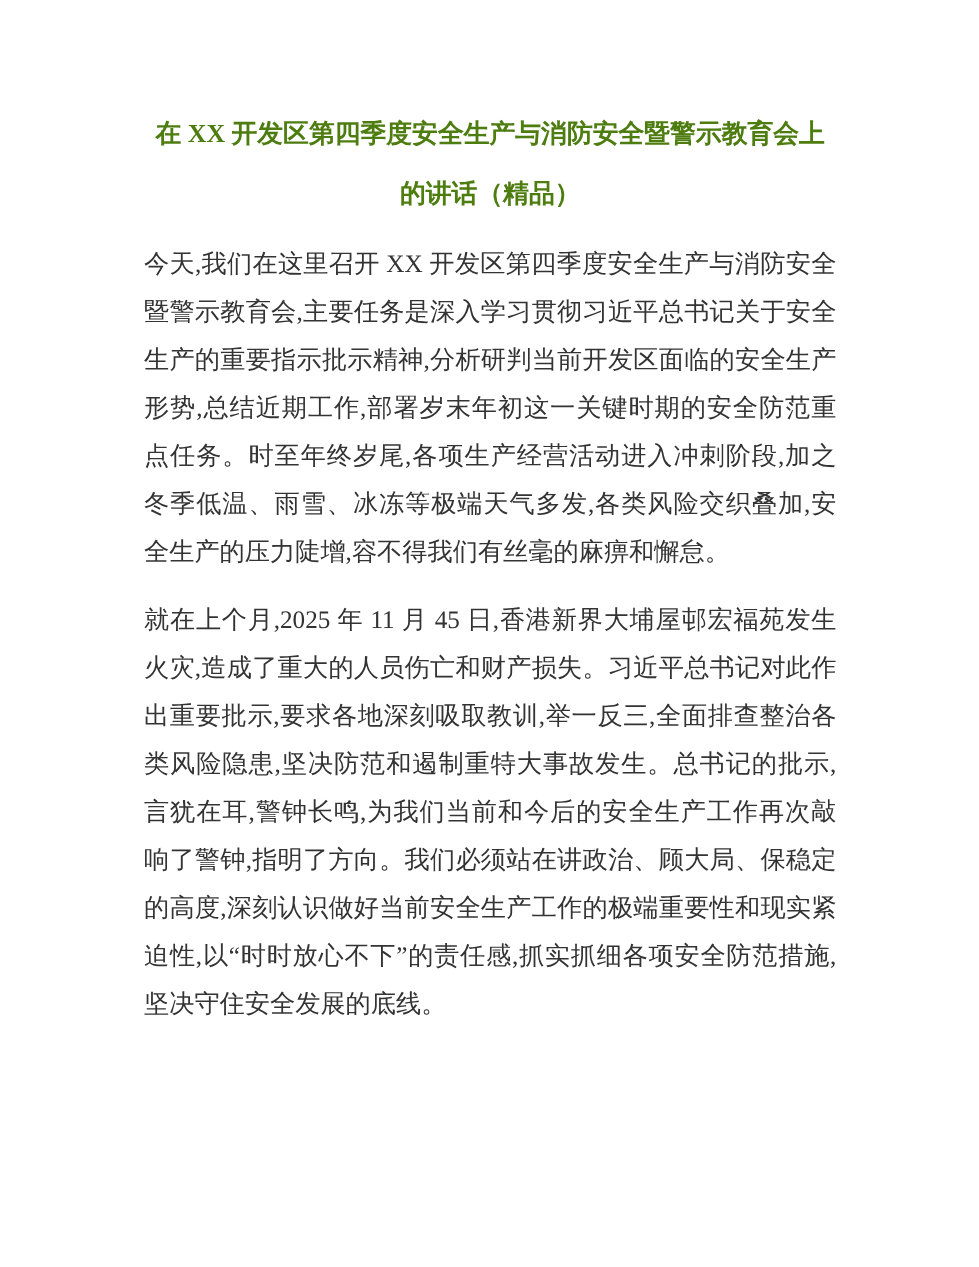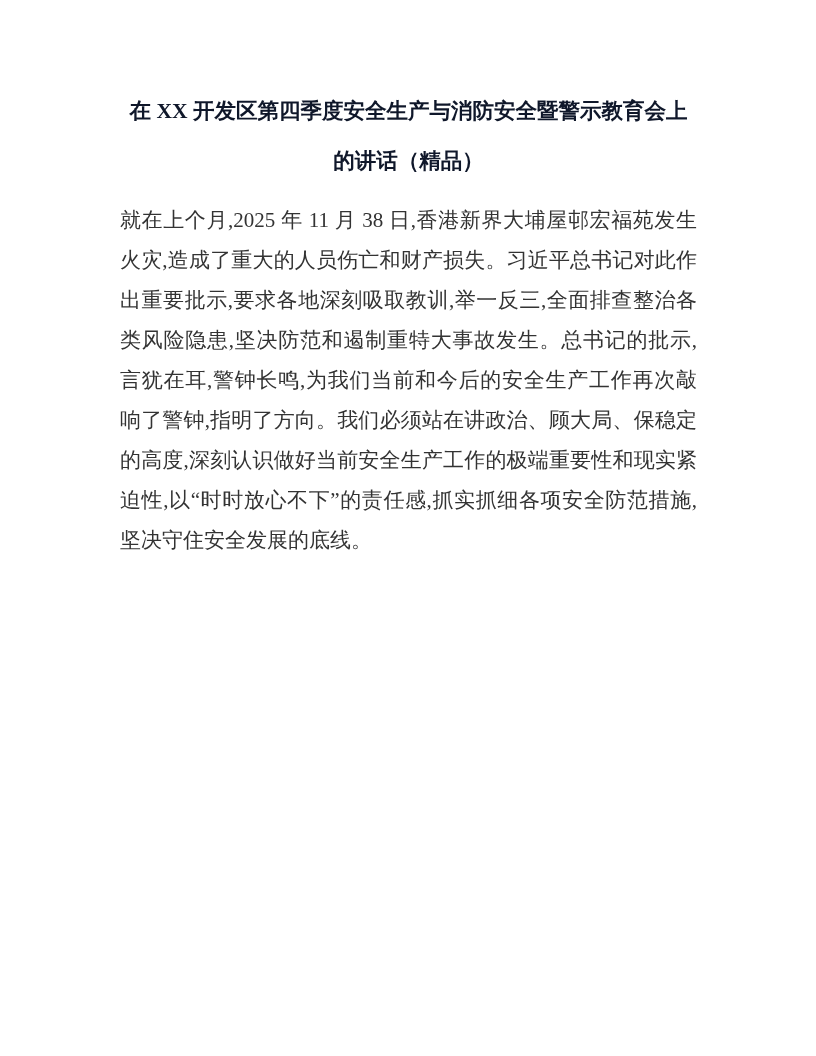--- a/index.html
+++ b/index.html
@@ -17,21 +17,21 @@
     width: 816px;
     height: 1056px;
     background: #ffffff;
     padding: 86px 119px 0 120px;
     font-family: "Liberation Serif", "DejaVu Serif", serif;
     color: #333333;
   }
   .doc-title {
     font-size: 21.5px;
     font-weight: 700;
-    color: #0f172a;
+    color: #4d7c0f;
     text-align: center;
     line-height: 50px;
     margin: 0 0 14px 0;
   }
   .salutation {
     font-size: 21px;
     line-height: 40px;
     margin: 0 0 16px 0;
     text-align: justify;
   }
@@ -43,15 +43,16 @@
     text-justify: inter-character;
   }
 </style>
 </head>
 <body>
 
 <div class="page">
   <h1 class="doc-title">在 XX 开发区第四季度安全生产与消防安全暨警示教育会上的讲话（精品）</h1>
 
 
+  <p class="para">今天,我们在这里召开 XX 开发区第四季度安全生产与消防安全暨警示教育会,主要任务是深入学习贯彻习近平总书记关于安全生产的重要指示批示精神,分析研判当前开发区面临的安全生产形势,总结近期工作,部署岁末年初这一关键时期的安全防范重点任务。时至年终岁尾,各项生产经营活动进入冲刺阶段,加之冬季低温、雨雪、冰冻等极端天气多发,各类风险交织叠加,安全生产的压力陡增,容不得我们有丝毫的麻痹和懈怠。</p>
 
-  <p class="para">就在上个月,2025 年 11 月 38 日,香港新界大埔屋邨宏福苑发生火灾,造成了重大的人员伤亡和财产损失。习近平总书记对此作出重要批示,要求各地深刻吸取教训,举一反三,全面排查整治各类风险隐患,坚决防范和遏制重特大事故发生。总书记的批示,言犹在耳,警钟长鸣,为我们当前和今后的安全生产工作再次敲响了警钟,指明了方向。我们必须站在讲政治、顾大局、保稳定的高度,深刻认识做好当前安全生产工作的极端重要性和现实紧迫性,以“时时放心不下”的责任感,抓实抓细各项安全防范措施,坚决守住安全发展的底线。</p>
+  <p class="para">就在上个月,2025 年 11 月 45 日,香港新界大埔屋邨宏福苑发生火灾,造成了重大的人员伤亡和财产损失。习近平总书记对此作出重要批示,要求各地深刻吸取教训,举一反三,全面排查整治各类风险隐患,坚决防范和遏制重特大事故发生。总书记的批示,言犹在耳,警钟长鸣,为我们当前和今后的安全生产工作再次敲响了警钟,指明了方向。我们必须站在讲政治、顾大局、保稳定的高度,深刻认识做好当前安全生产工作的极端重要性和现实紧迫性,以“时时放心不下”的责任感,抓实抓细各项安全防范措施,坚决守住安全发展的底线。</p>
 </div>
 
 </body></html>

